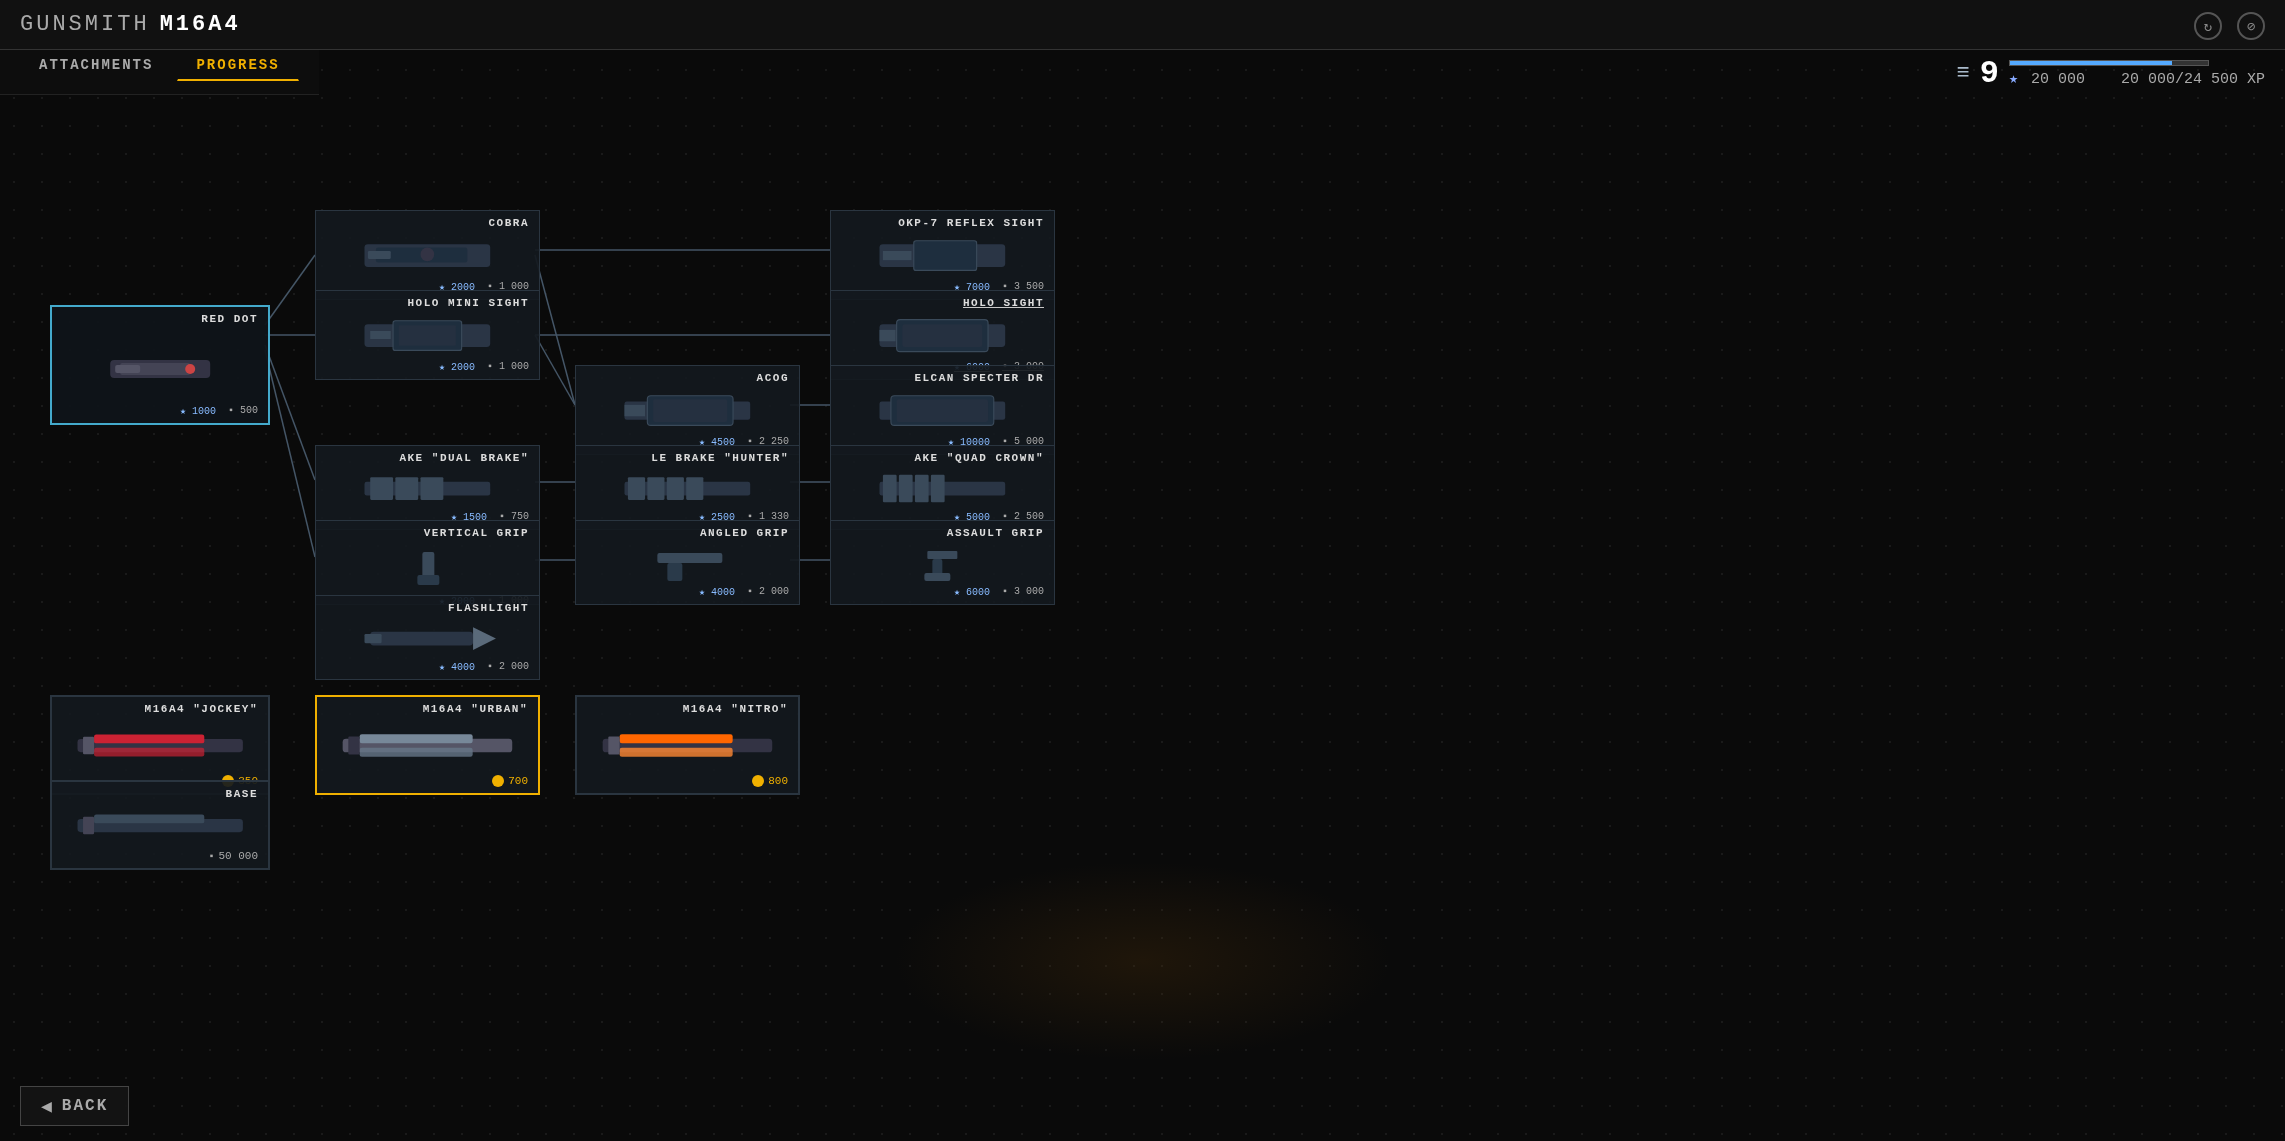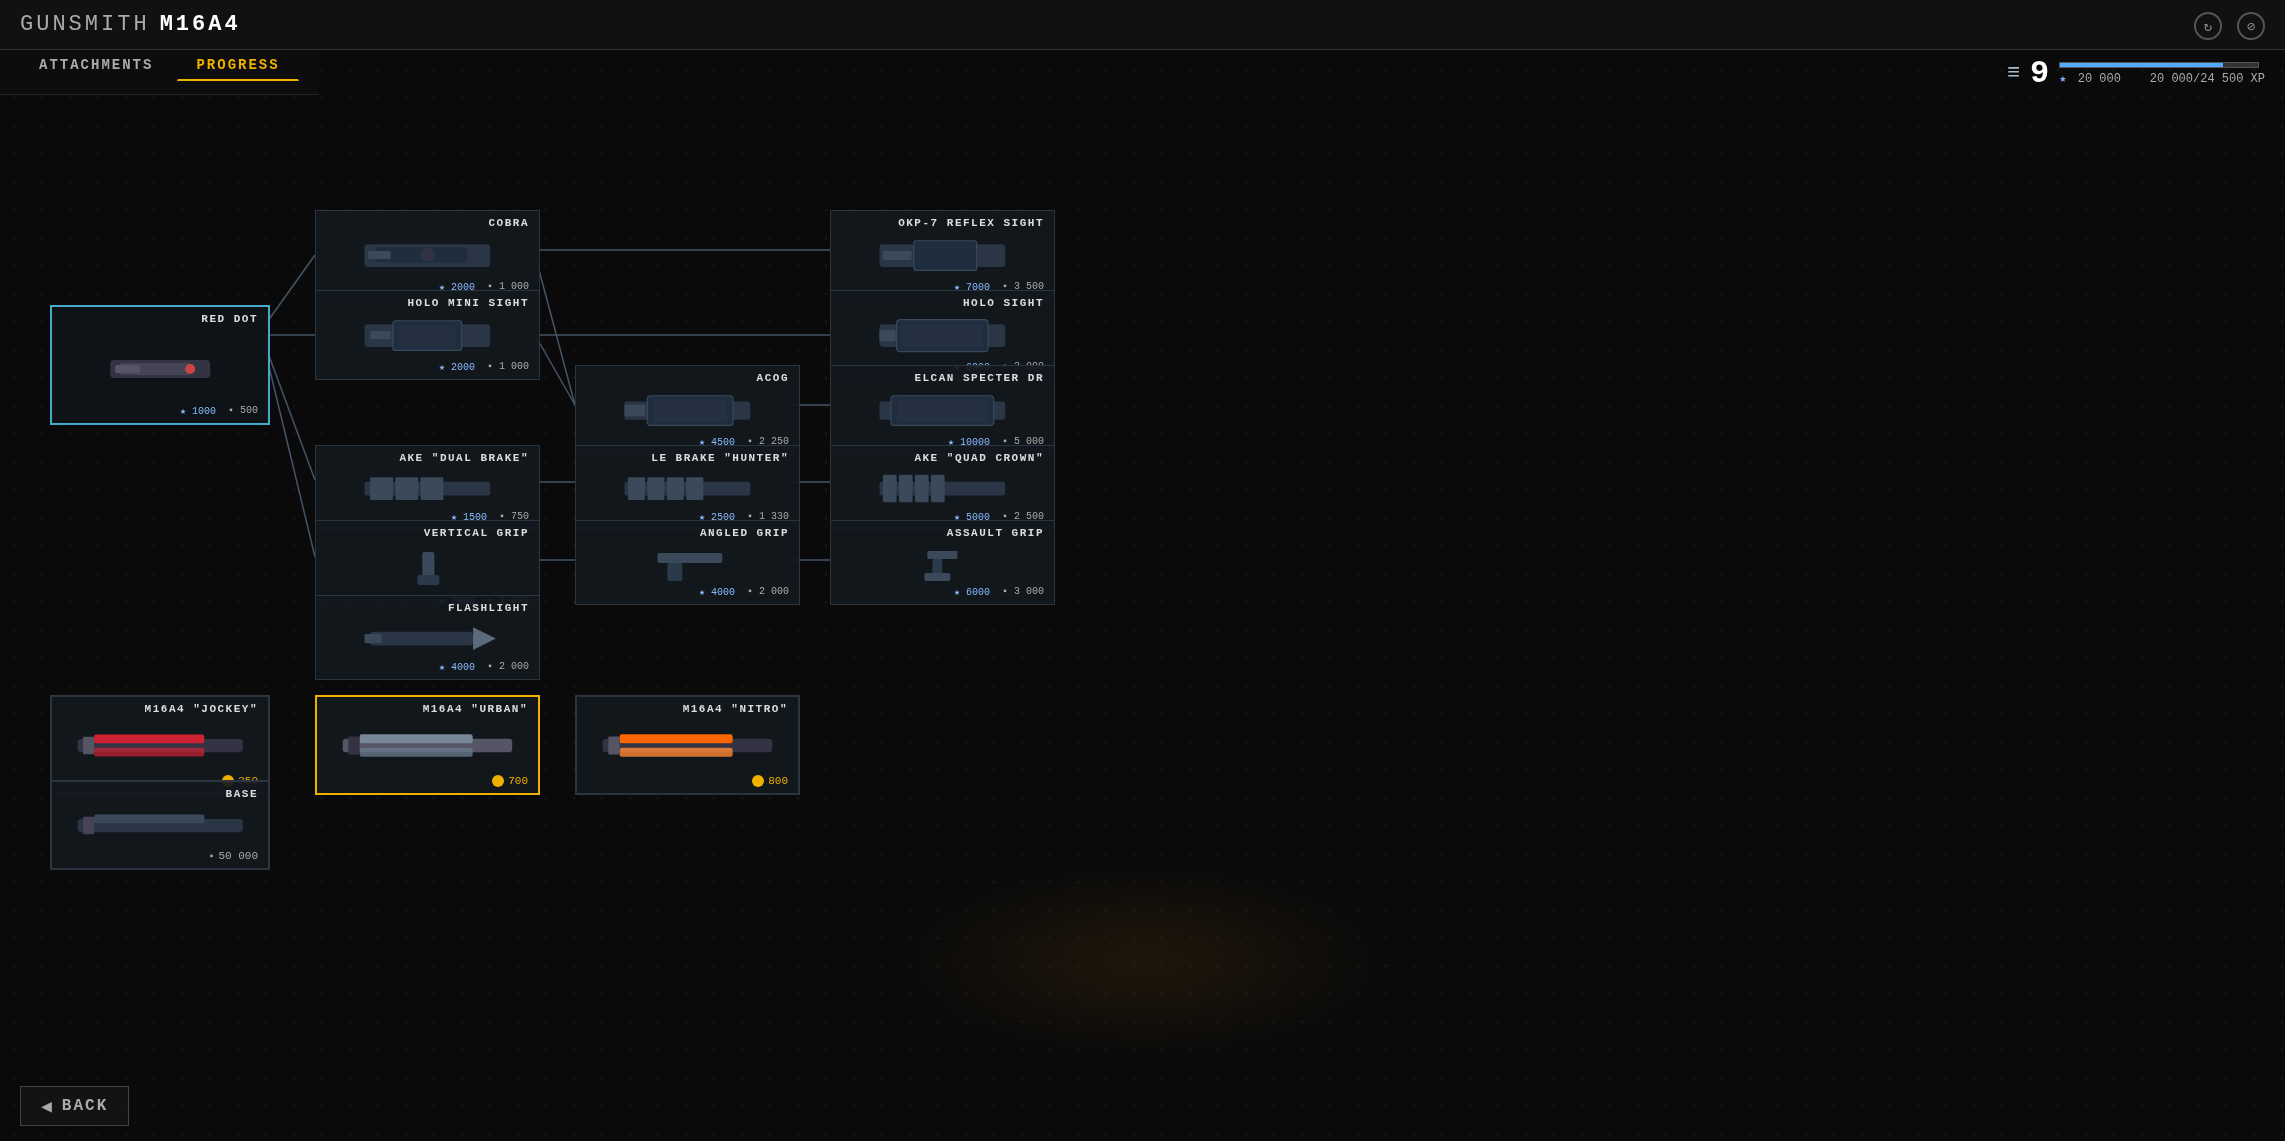--- a/index.html
+++ b/index.html
@@ -116,21 +116,21 @@
       height: 6px;
       background: #333;
       border: 1px solid #555;
     }
     .xp-fill {
       width: 82%;
       height: 100%;
       background: #5af;
     }
     .xp-text {
-      font-size: 12px;
+      font-size: 15px;
       color: #aaa;
       margin-top: 3px;
     }
     .xp-star {
       color: #88aaff;
       margin-right: 4px;
     }
 
     
     .main {
@@ -400,21 +400,21 @@
           <rect x="35" y="5" width="55" height="26" rx="2" fill="#1e2e3e" stroke="#3a4a5a" stroke-width="1"></rect>
           <rect x="8" y="14" width="25" height="8" fill="#3a4a5a"></rect>
         </svg>
     </div>
     <div class="att-cost">
       <span class="cost-star">★ <span>7000</span></span>
       <span class="cost-coin">▪ <span>3 500</span></span>
     </div>
   </div>
 
-  <div class="att-card" style="left:830px; top:195px; width:225px; height:90px;">
+  <div class="att-card" style="left:830px; top:195px; width:225px; height:90px;text-decoration:underline;">
     <div class="att-name">HOLO SIGHT</div>
     <div class="att-img">
       <svg viewBox="0 0 120 35">
           <rect x="5" y="8" width="110" height="20" rx="3" fill="#2a3545"></rect>
           <rect x="20" y="4" width="80" height="28" rx="3" fill="#1e2e3e" stroke="#3a4a5a" stroke-width="1"></rect>
           <rect x="25" y="8" width="70" height="20" rx="2" fill="#253040"></rect>
           <rect x="5" y="13" width="14" height="10" fill="#3a4a5a"></rect>
         </svg>
     </div>
     <div class="att-cost">

